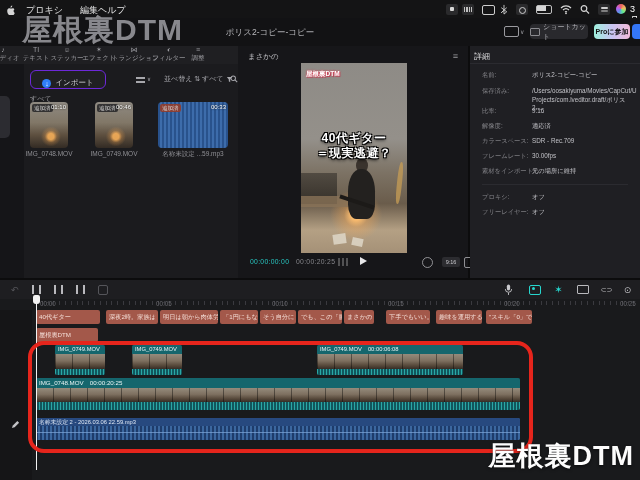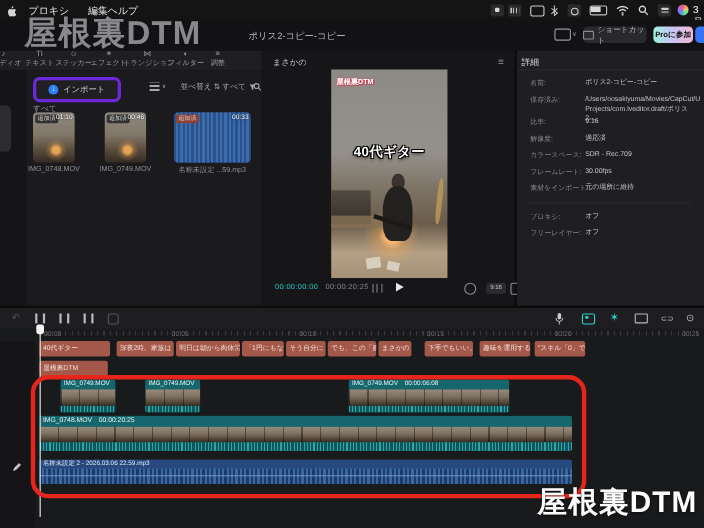--- a/index.html
+++ b/index.html
@@ -22,22 +22,22 @@
   .btn-export{position:absolute;left:632px;top:6px;width:10px;height:15px;border-radius:4px 0 0 4px;background:#3476f6;}
   
   .ribbon{left:0;top:46px;width:238px;height:18px;background:#1f1f22;}
   .rtab{position:absolute;top:0;text-align:center;color:#9c9ca1;}
   .rtab .g{display:block;font-size:7px;line-height:8px;}
   .rtab .l{display:block;font-size:6.5px;line-height:8px;white-space:nowrap;}
   
   .media{left:0;top:64px;width:238px;height:214px;background:#1b1b1e;border-right:2px solid #0c0c0d;}
   .navstrip{position:absolute;left:0;top:0;width:24px;height:214px;background:#151518;}
   .navpill{position:absolute;left:-6px;top:32px;width:16px;height:42px;background:#2c2c31;border-radius:5px;}
-  .btn-import{position:absolute;left:30px;top:6px;width:74px;height:17px;border:3px solid #6d28d9;border-radius:6px;
-     color:#cfcfd3;font-size:7.5px;display:flex;align-items:center;justify-content:center;gap:4px;background:#202023;}
+  .btn-import{position:absolute;left:30px;top:6px;width:74px;height:17px;border:1px solid #6d28d9;border-radius:6px;
+     color:#cfcfd3;font-size:7.5px;display:flex;align-items:flex-end;justify-content:center;gap:4px;background:#202023;}
   .imp-dot{width:9px;height:9px;border-radius:50%;background:#2f7ef7;color:#fff;font-size:7px;line-height:9px;text-align:center;}
   .mtool{position:absolute;top:8px;height:14px;color:#a7a7ac;font-size:7px;display:flex;align-items:center;gap:2px;}
   .sec-label{position:absolute;left:30px;top:30px;font-size:7px;color:#9a9a9f;}
   .thumb{position:absolute;top:38px;height:46px;border-radius:4px;overflow:hidden;}
   .vthumb{width:38px;background:
      radial-gradient(circle at 55% 75%, rgba(255,180,90,.85) 0 3px, rgba(255,170,80,.25) 6px, rgba(0,0,0,0) 10px),
      linear-gradient(180deg,#8f8a82 0%,#817767 45%,#5d4f3f 72%,#332b24 100%);}
   .athumb{width:70px;background:
      repeating-linear-gradient(90deg,#29528c 0 2px,#3d6cab 2px 4px),
      linear-gradient(180deg,#3d6cab,#33598f);}
@@ -262,20 +262,21 @@
       <div class="desk2"></div>
       <div class="wallguitar"></div>
       <div class="head"></div>
       <div class="person"></div>
       <div class="guitar-n"></div>
       <div class="paper" style="left:30%;top:90%;width:12%;height:5%;transform:rotate(-8deg)"></div>
       <div class="paper" style="left:48%;top:92%;width:10%;height:4%;transform:rotate(12deg)"></div>
       <div class="vbrand">屋根裏DTM</div>
       <div class="caption">
         <div>40代ギター</div>
+        <div>＝現実逃避？</div>
       </div>
     </div>
     <div class="pbar">
       <span class="tc" style="left:12px;color:#27c5c0">00:00:00:00</span>
       <span class="tc" style="left:58px;color:#85858a">00:00:20:25</span>
       <div class="gridic"></div>
       <div class="playtri"></div>
       <div class="fitic" style="left:184px;border-radius:50%"></div>
       <div class="ratiobox">9:16</div>
       <div class="fullic" style="left:226px"></div>

